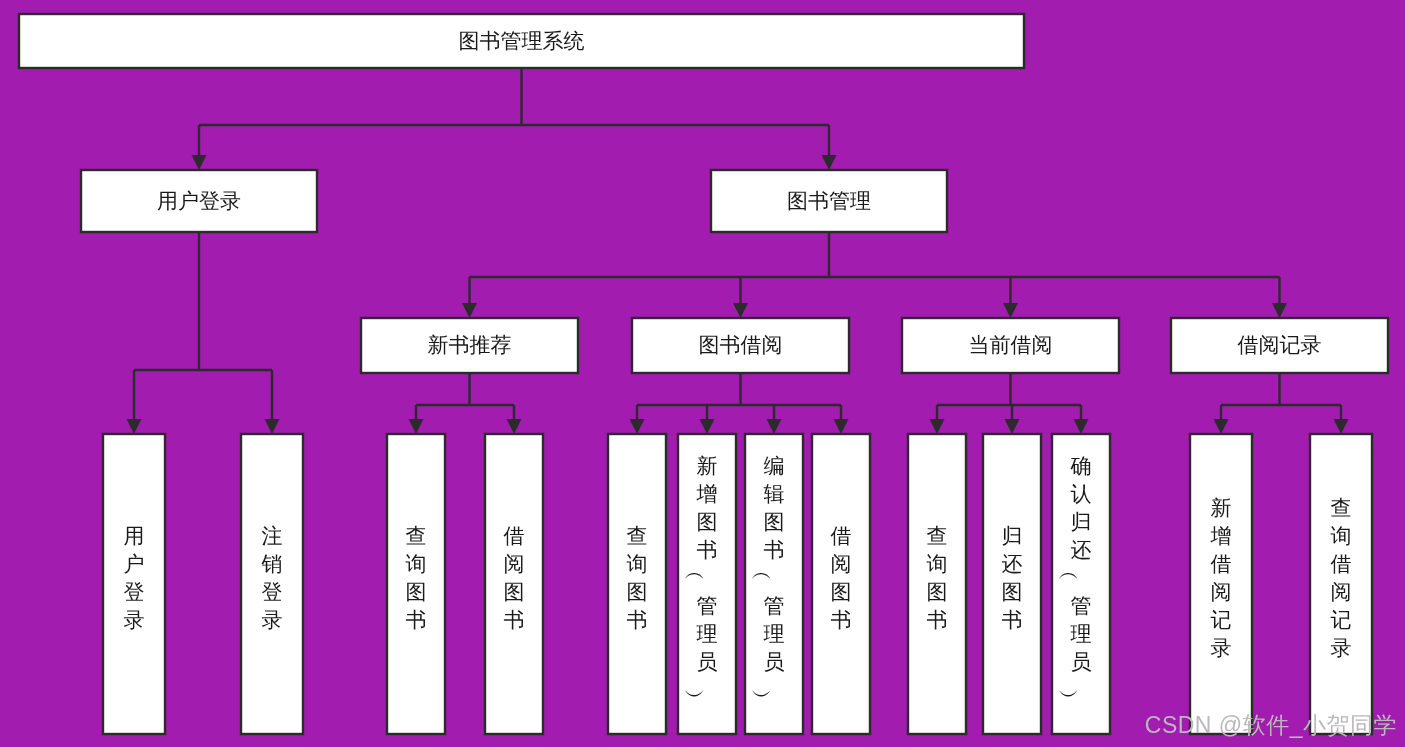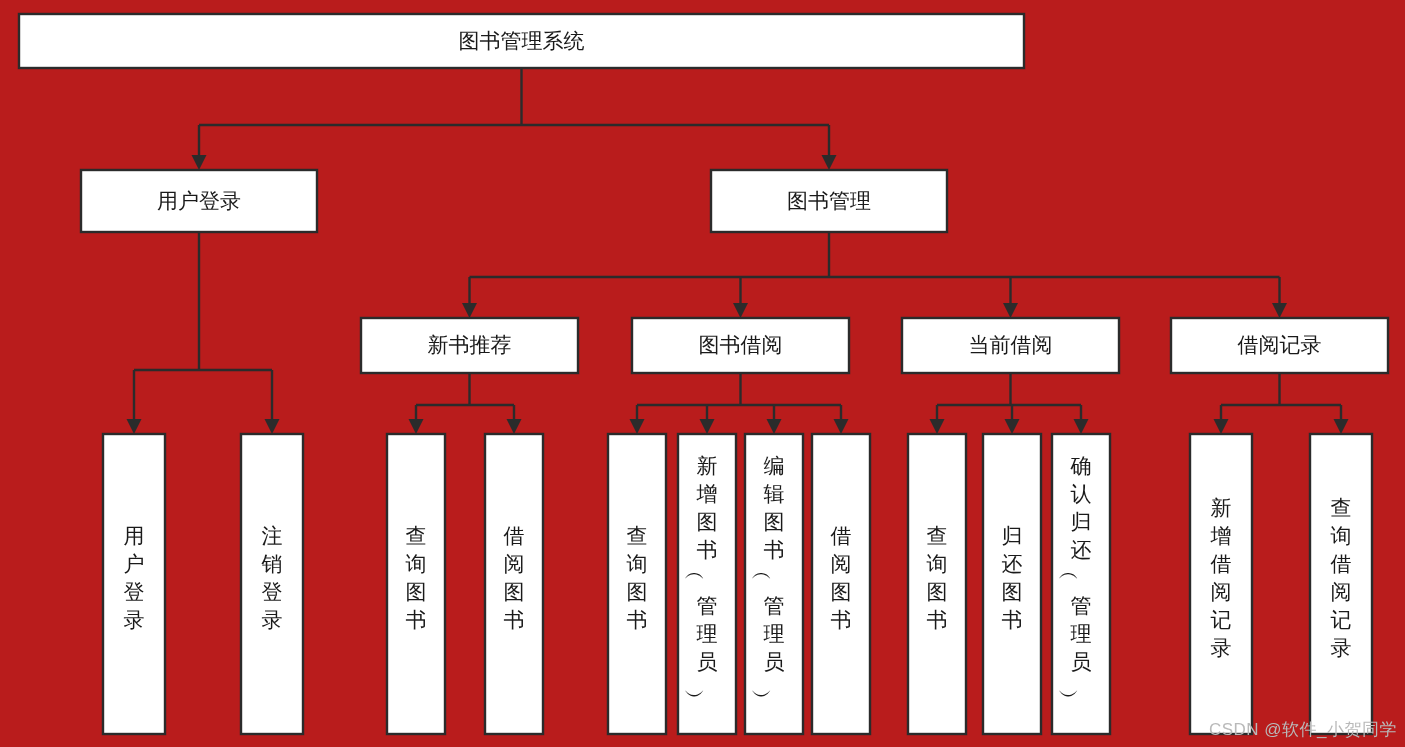--- a/index.html
+++ b/index.html
@@ -11,21 +11,21 @@
   body {
     width: 1405px;
     height: 747px;
     font-family: "Liberation Sans", "DejaVu Sans", sans-serif;
     overflow: hidden;
   }
   #diagram-root {
     position: relative;
     width: 1405px;
     height: 747px;
-    background: #b91c1c;
+    background: #a21caf;
   }
   svg#diagram-svg {
     position: absolute;
     left: 0;
     top: 0;
     width: 1405px;
     height: 747px;
   }
   .node-box {
     fill: #ffffff;
@@ -53,21 +53,21 @@
     font-family: "Liberation Sans", "DejaVu Sans", sans-serif;
     font-size: 21px;
     fill: #1a1a1a;
     text-anchor: middle;
   }
   .watermark {
     position: absolute;
     right: 8px;
     bottom: 6px;
     font-family: "Liberation Sans", "DejaVu Sans", sans-serif;
-    font-size: 17px;
+    font-size: 23px;
     color: #b9b9b9;
     letter-spacing: 0.5px;
     white-space: nowrap;
     pointer-events: none;
   }
 </style>
 </head>
 <body>
 
 <div id="diagram-root">

